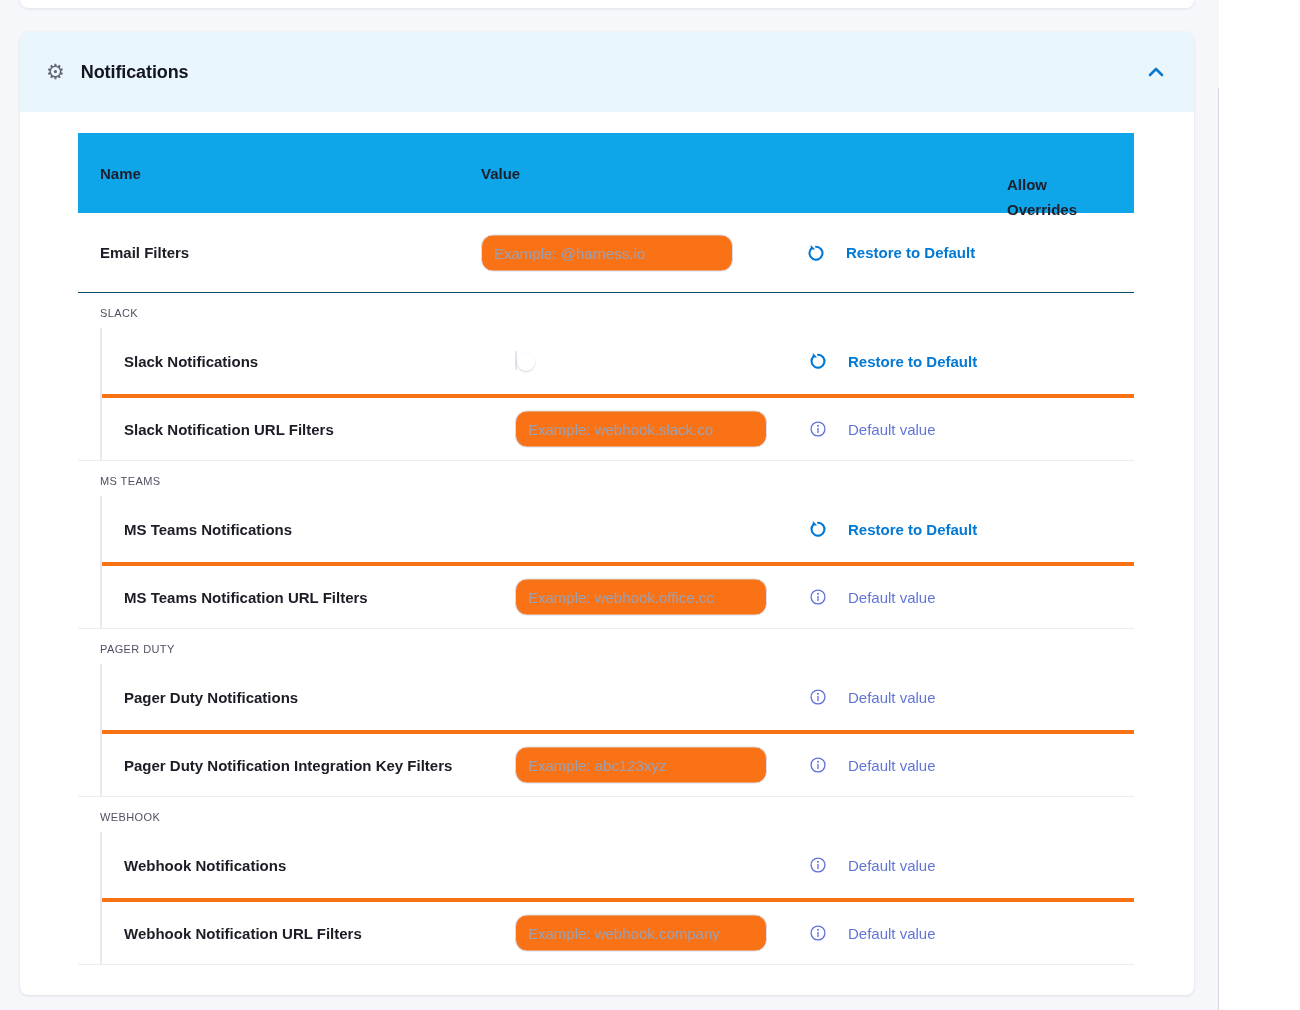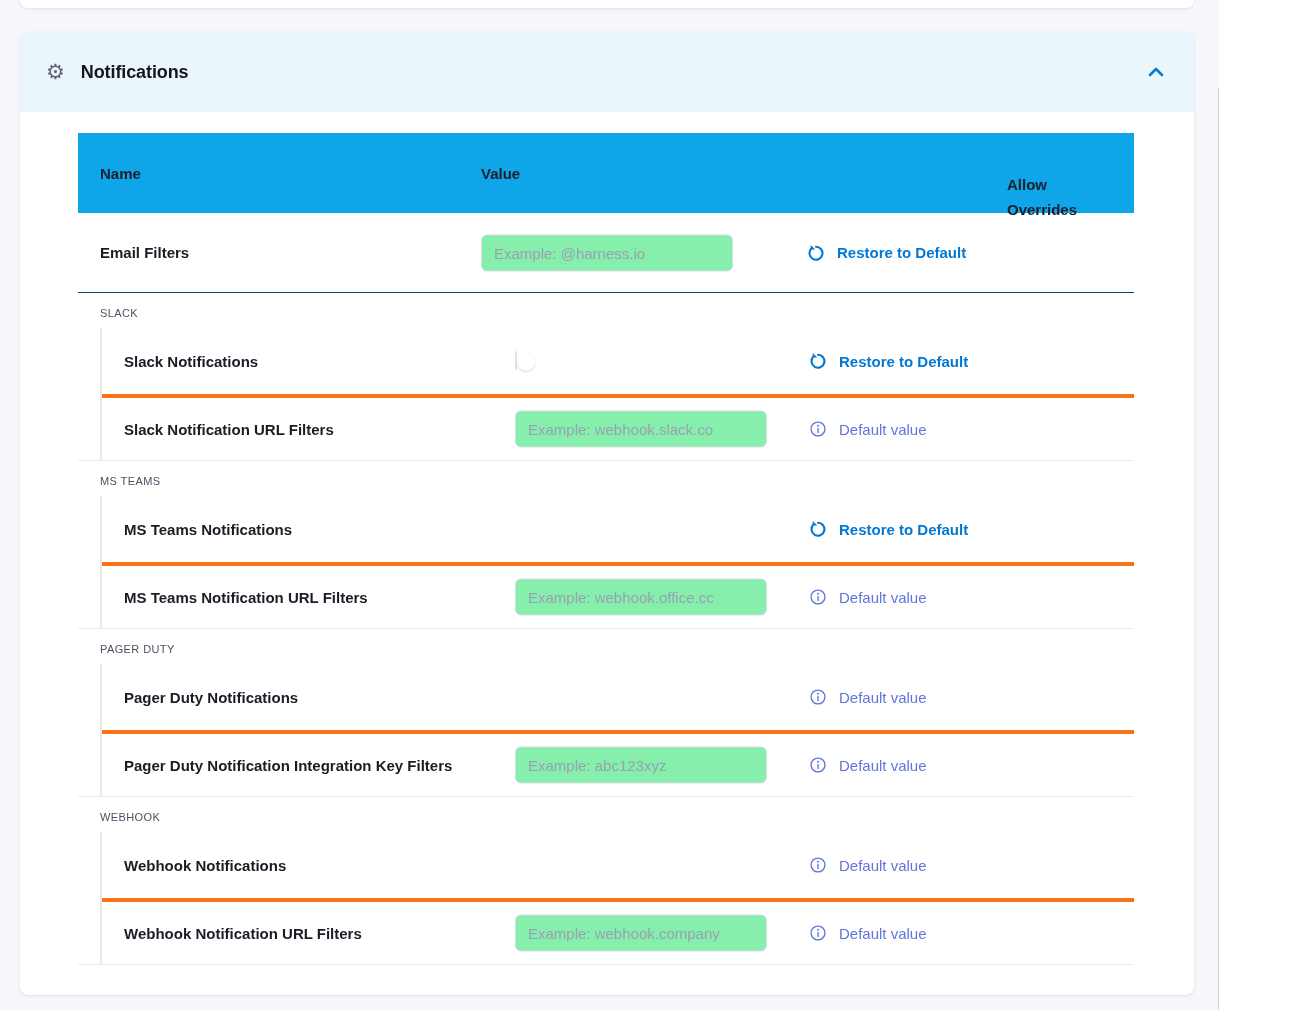--- a/index.html
+++ b/index.html
@@ -45,34 +45,34 @@
   }
   .thead .h-name { padding-left:22px; font-size:15px; font-weight:600; color:#1d1e2c; }
   .thead .h-value { position:absolute; left:403px; top:50%; transform:translateY(-50%); font-size:15px; font-weight:600; color:#1d1e2c; }
   .thead .h-allow { position:absolute; left:929px; top:50%; transform:translateY(-50%); width:82px; font-size:15px; font-weight:600; color:#1d1e2c; line-height:25px;margin-top:24px; }
 
   .row { position:relative; display:flex; align-items:center; }
   .row-email { height:80px; border-bottom:1px solid #0c4a6e; }
   .row .lbl { padding-left:22px; font-size:15px; font-weight:600; color:#1b1c25; }
   .cell-control { position:absolute; left:403px; top:50%; transform:translateY(-50%); }
   .cell-action  { position:absolute; left:729px; top:50%; transform:translateY(-50%);
-                  display:flex; align-items:center; gap:12px; cursor:pointer; white-space:nowrap; }
+                  display:flex; align-items:center; gap:21px; cursor:pointer; white-space:nowrap; }
 
   .group-label { padding:14px 0 9px 22px; font-size:11px; font-weight:500; letter-spacing:0.4px; color:#4e5062; }
   .group-body { margin-left:22px; border-left:2px solid #e8e8f0; }
   .group-body .row { height:66px; }
   .group-body .row + .row { border-top:4px solid #f97316; }
   .group-body .lbl { padding-left:22px; }
   .group-body .cell-control { left:370px;margin-left:43px; }
   .group-body .cell-action  { left:707px; }
   .group-divider { height:1px; background:#ececf3; }
 
   .filter-input {
-    width:252px; height:37px; border:1px solid #d9dbe8; border-radius:6px;
-    padding:0 12px; font-size:15px; color:#1b1c25; outline:none; background:#86efac;
+    width:252px; height:37px; border:1px solid #d9dbe8; border-radius:12px;
+    padding:0 12px; font-size:15px; color:#1b1c25; outline:none; background:#f97316;
     font-family:"Liberation Sans","DejaVu Sans",sans-serif;
   }
   .filter-input::placeholder { color:#9aa0b4; opacity:1; }
 
   .toggle { width:34px; height:22px; border-radius:11px; position:relative; cursor:pointer; }
   .toggle.on  { background:#0278d5; }
   .toggle.off { background:#f7f7fb; border:1px solid #e2e3ee; }
   .toggle .knob { position:absolute; top:2px; width:18px; height:18px; border-radius:50%; background:#fff; }
   .toggle.on  .knob { right:2px; }
   .toggle.off .knob { left:1px; top:1px; box-shadow:0 1px 2px rgba(30,30,50,0.18); }

